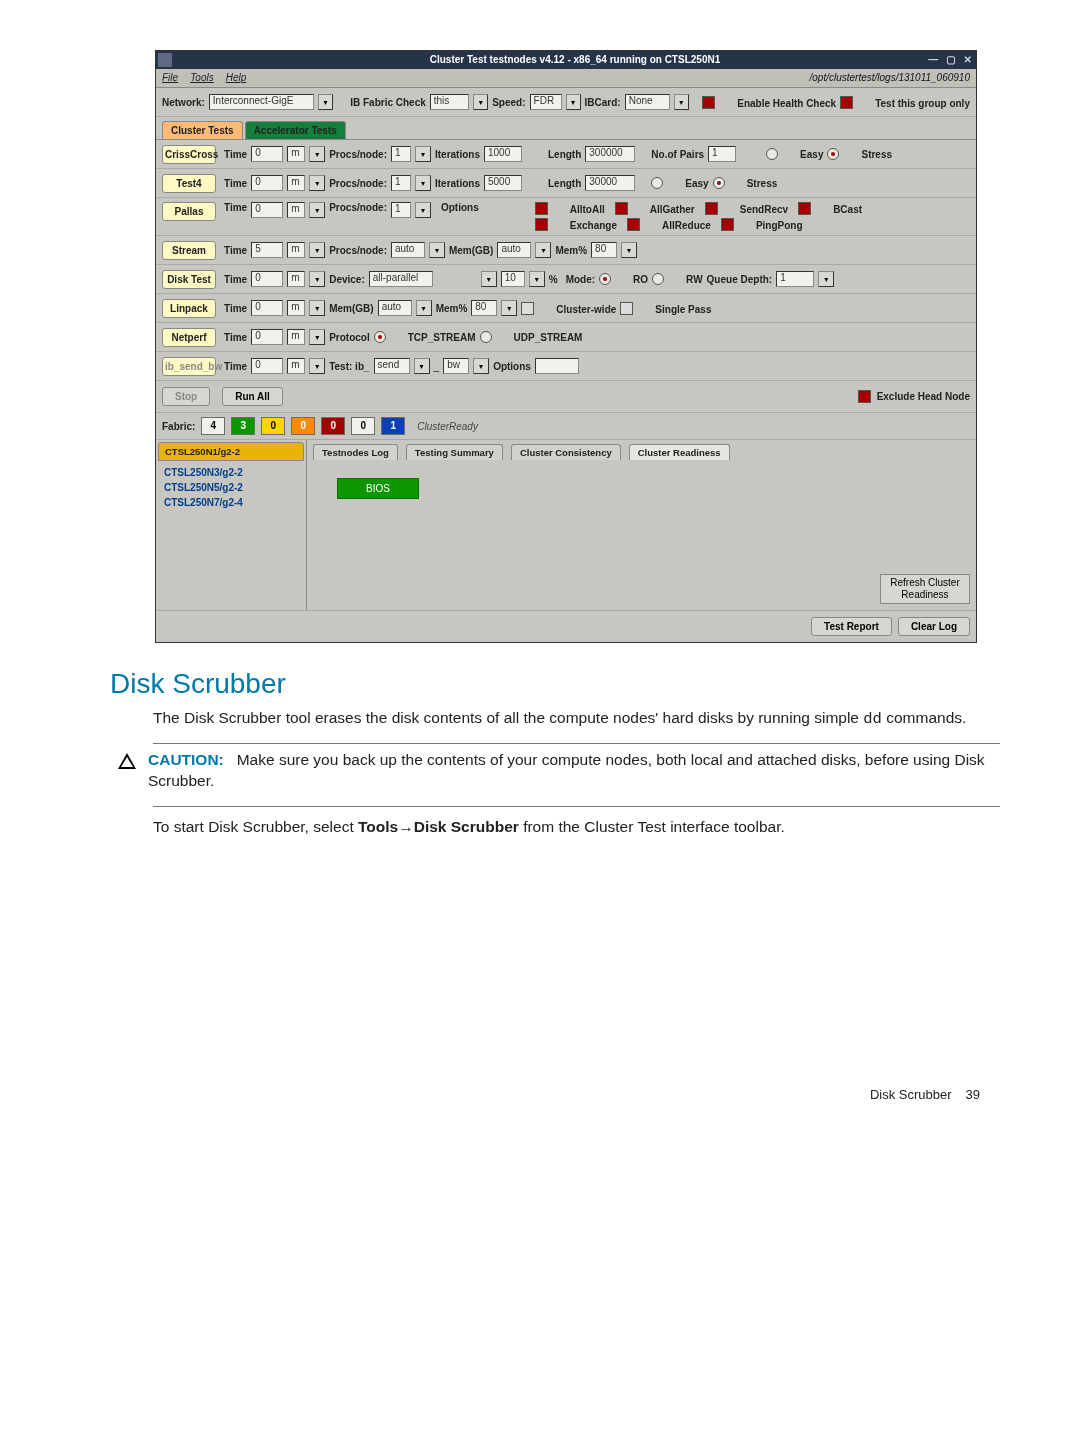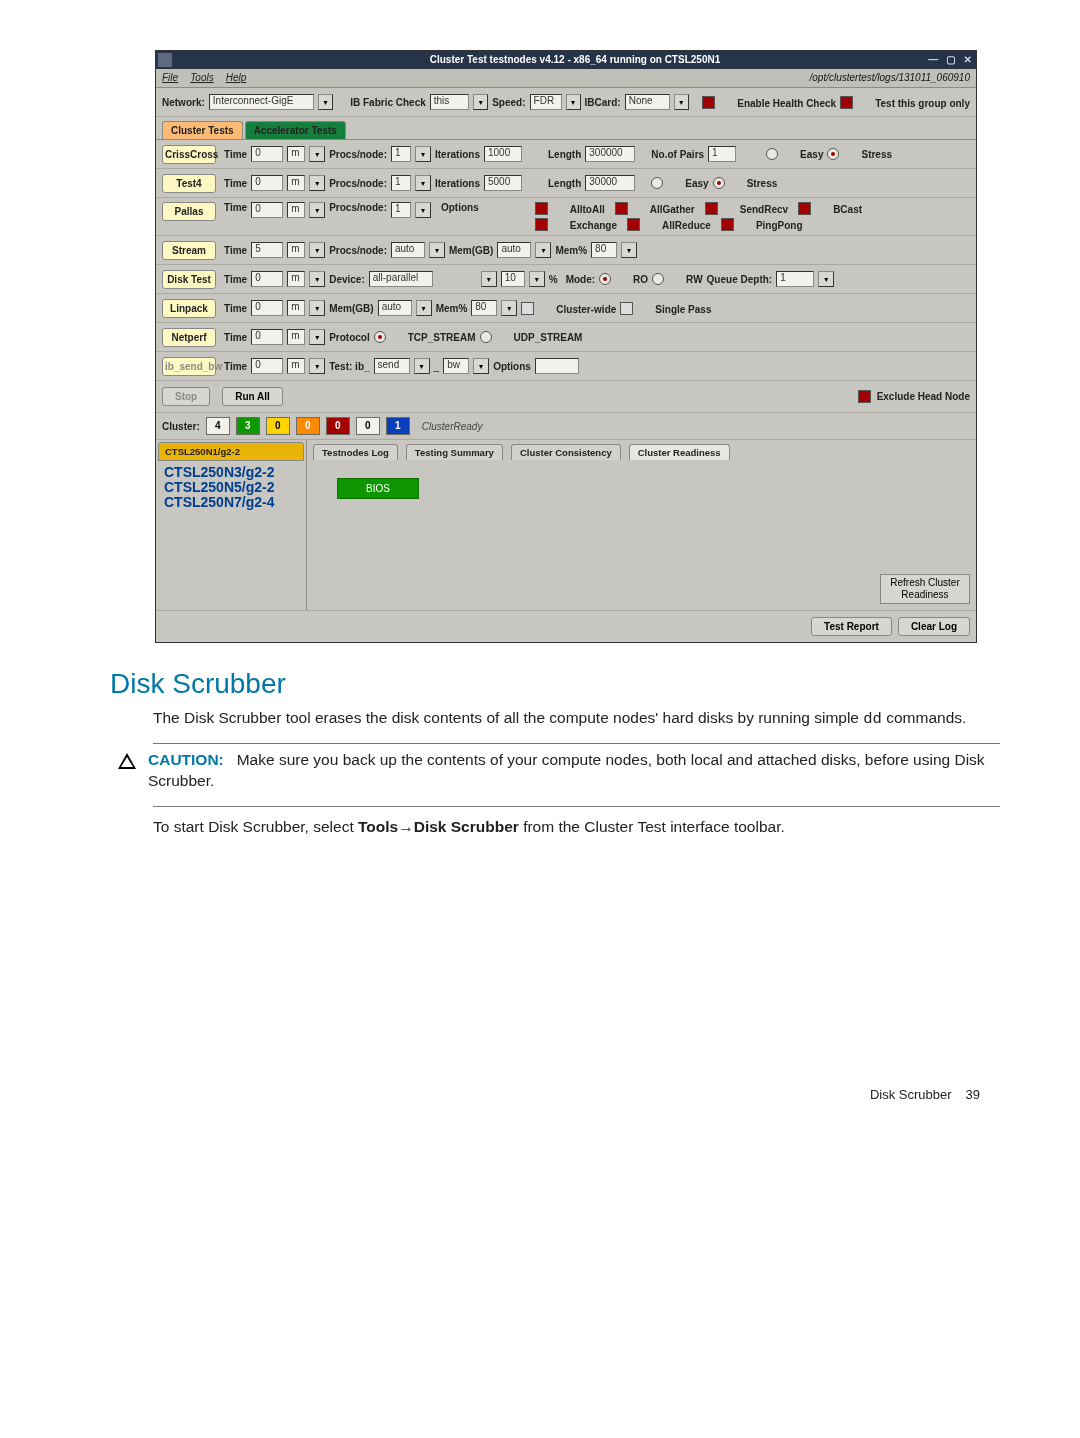--- a/index.html
+++ b/index.html
@@ -152,21 +152,21 @@
   .cbox.red { background: #a30000; color: #fff; }
   .cbox.blue { background: #0b3fb9; color: #fff; }
   .legend { font-style: italic; color: #444; padding-left: 6px; }
   .lower { display: flex; border-bottom: 1px solid #aaa9a4; }
   .leftpanel { width: 150px; border-right: 1px solid #8a8a86; }
   .nodelist {
     border: 1px solid #888; border-radius: 3px 3px 0 0;
     padding: 3px 6px; font-weight: bold; color: #222; font-size: 9.5px;
     background: #eab308; margin: 2px 2px 0 2px;
   }
-  .nodesbody { padding: 4px 8px; color: #003f8f; font-weight: bold; font-size: 14px; line-height: 15px; }
+  .nodesbody { padding: 4px 8px; color: #003f8f; font-weight: bold; font-size: 10px; line-height: 15px; }
   .rightpanel { flex: 1; position: relative; min-height: 170px; }
   .subtabset { display: flex; padding: 4px 6px 0 6px; gap: 8px; }
   .subtab { padding: 2px 8px; border: 1px solid #888; border-bottom: none; border-radius: 3px 3px 0 0;
             background: #d2d1cb; color: #222; font-size: 9.5px; font-weight: bold; }
   .subtab.active { background: #e7e6e0; }
   .biosbtn { margin: 18px 0 0 30px; width: 80px; text-align: center; padding: 4px 0;
              background: #0d9600; color: #fff; border: 1px solid #0b7200; }
   .refresh { position: absolute; right: 6px; bottom: 6px; width: 84px; text-align: center;
              border: 1px solid #888; padding: 2px 2px; line-height: 12px; background: #d7d6d0; }
   .footer { display: flex; justify-content: flex-end; gap: 6px; padding: 6px; }
@@ -457,21 +457,21 @@
       <span class="btn dim">Stop</span>
       <span style="width:12px"></span>
       <span class="btn">Run All</span>
       <span class="excl pill">
         <span class="cb red"></span>
         <span class="lbl">Exclude Head Node</span>
       </span>
     </div>
 
     <div class="clusterrow">
-      <span class="lbl">Cluster:</span>
+      <span class="lbl">Fabric:</span>
       <span class="cbox white">4</span>
       <span class="cbox green">3</span>
       <span class="cbox yellow">0</span>
       <span class="cbox orange">0</span>
       <span class="cbox red">0</span>
       <span class="cbox white">0</span>
       <span class="cbox blue">1</span>
       <span class="legend">ClusterReady</span>
     </div>
 

